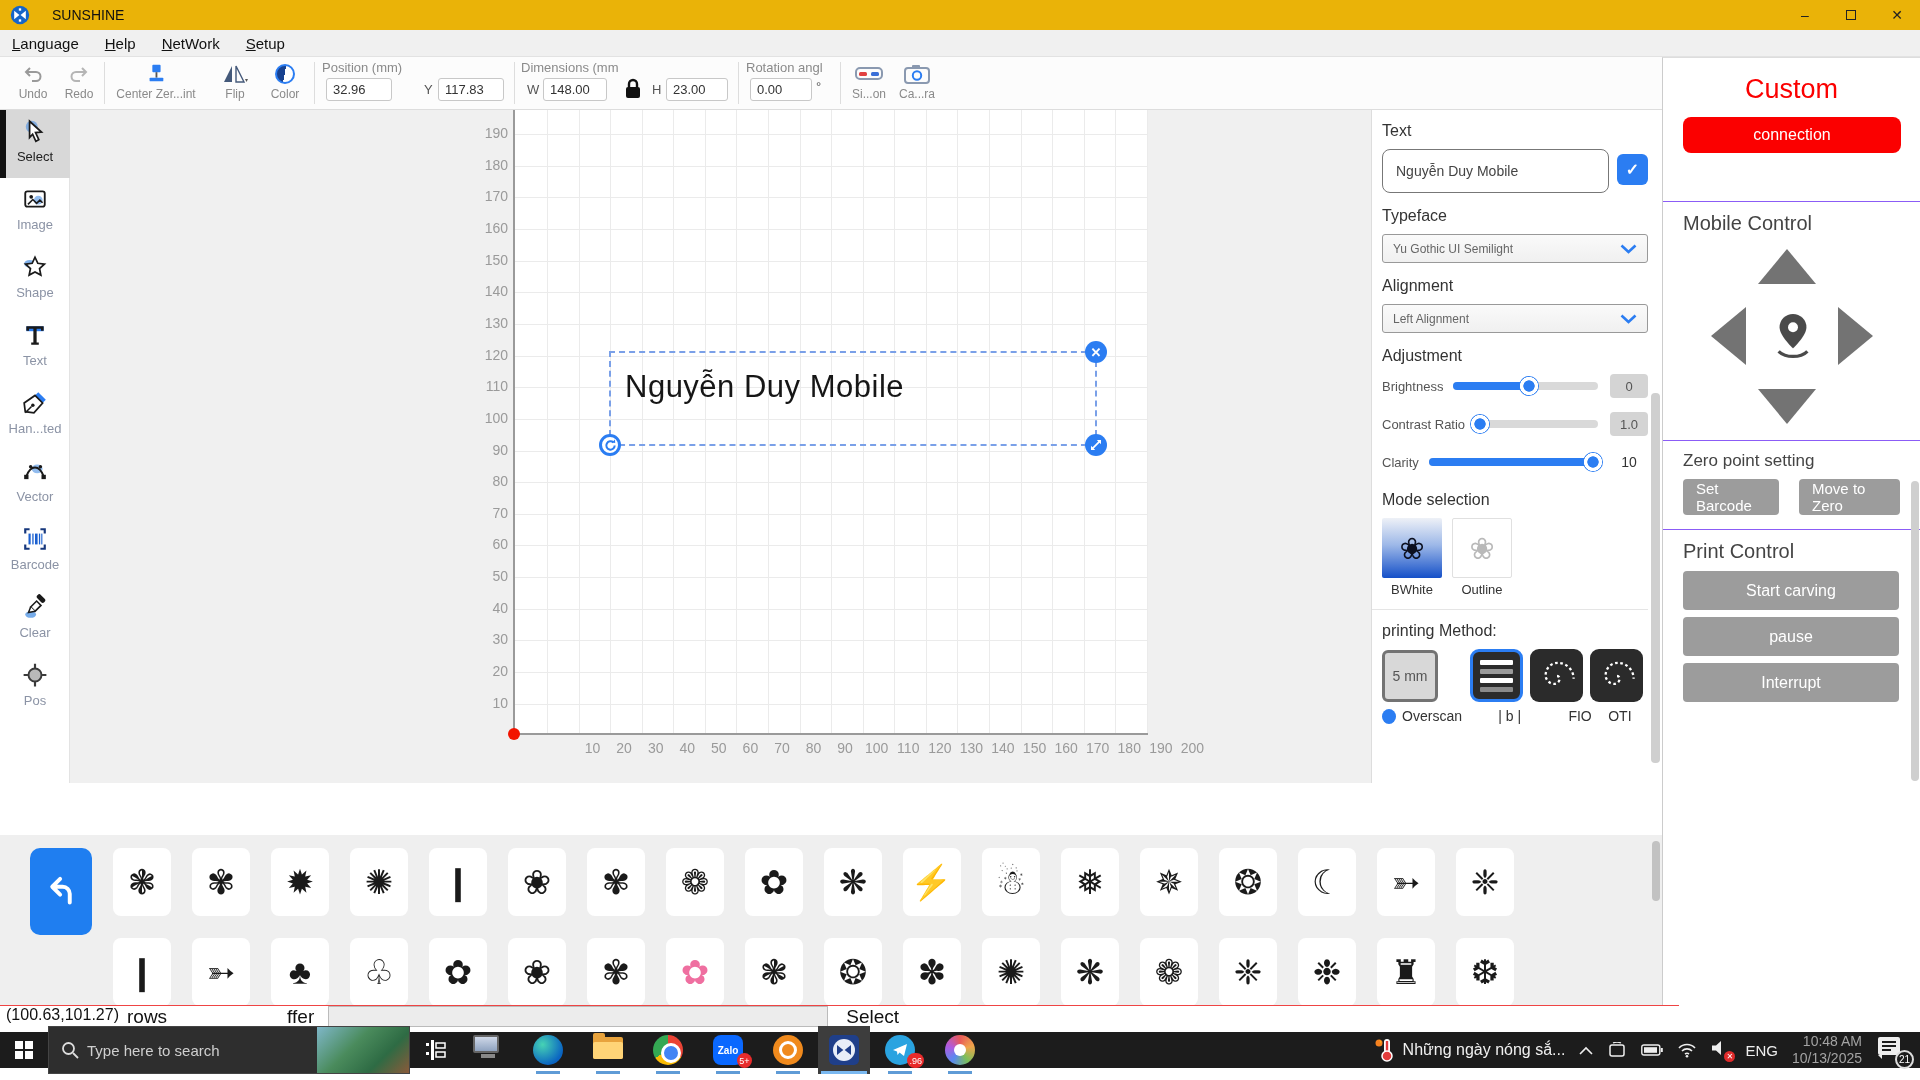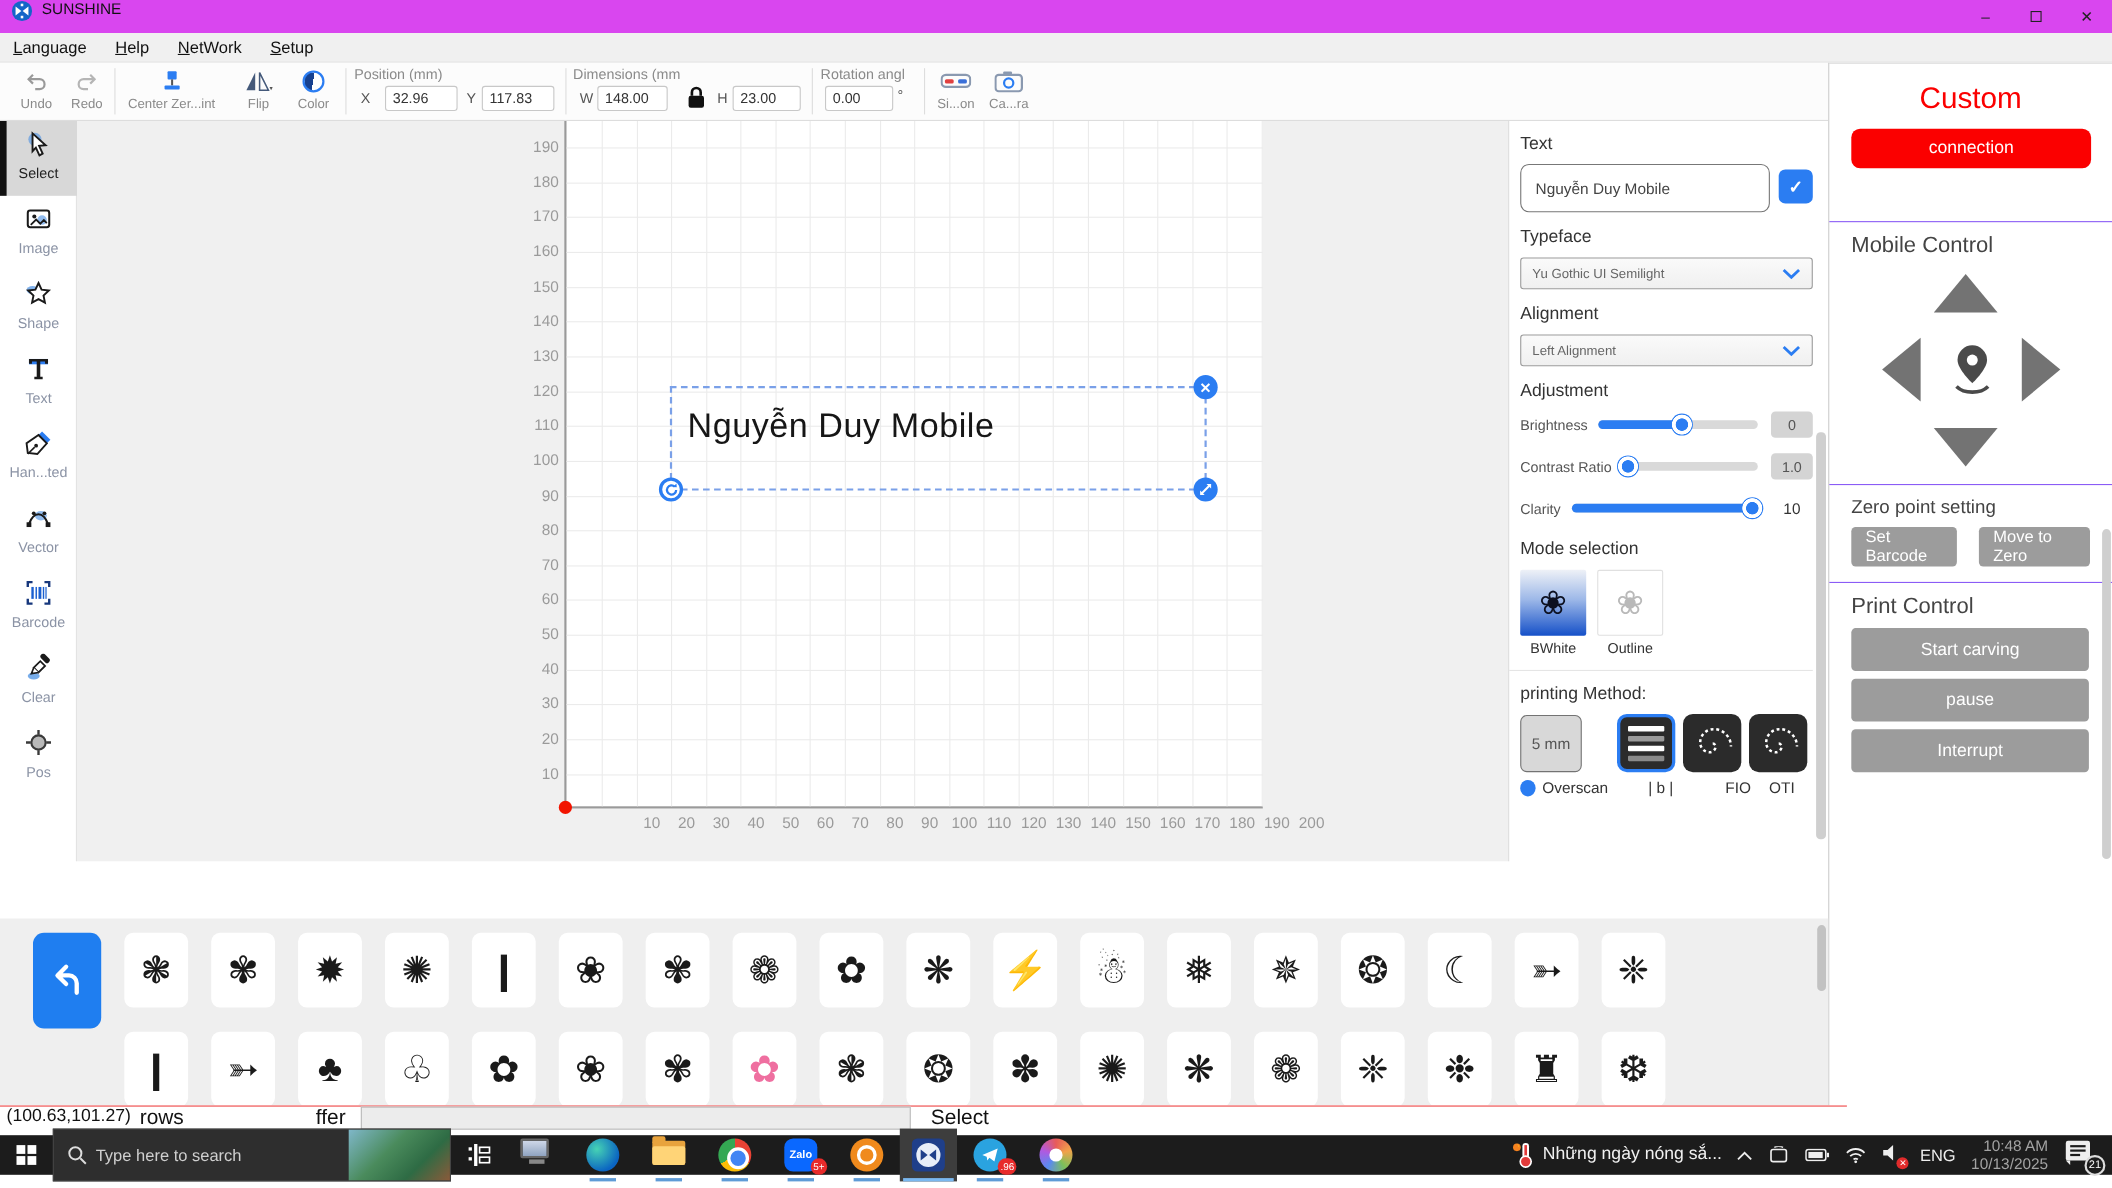--- a/index.html
+++ b/index.html
@@ -1,20 +1,20 @@
 <!DOCTYPE html>
 <html><head>
 <meta charset="utf-8">
 <style>
   * { margin:0; padding:0; box-sizing:border-box; }
   body { font-family:"Liberation Sans", sans-serif; }
   #app { position:relative; width:1920px; height:1080px; background:#fff; overflow:hidden; font-family:"Liberation Sans",sans-serif; }
 
   
-  #titlebar { position:absolute; left:0; top:0; width:1920px; height:30px; background:#d946ef; display:flex; align-items:flex-start; }
+  #titlebar { position:absolute; left:0; top:0; width:1920px; height:30px; background:#eab308; display:flex; align-items:center;gap:14px; }
   #titlebar .logo { margin-left:10px; width:20px; height:20px; }
   #titlebar .title { margin-left:8px; font-size:14px; color:#111; }
   .wincontrols { position:absolute; right:0; top:0; height:30px; display:flex; }
   .winbtn { width:46px; height:30px; display:flex; align-items:center; justify-content:center; font-size:14px; color:#222; }
   .winbtn .maxbox { width:10px; height:10px; border:1.2px solid #222; }
 
   
   #menubar { position:absolute; left:0; top:30px; width:1920px; height:27px; background:#f0f0f0; border-bottom:1px solid #e2e2e2; display:flex; align-items:center; gap:26px; padding-left:12px; }
   .menu-item { font-size:15px; color:#111; }
   .menu-item:first-letter { text-decoration:underline; }
@@ -69,21 +69,21 @@
   .adj-val { width:38px; height:24px; background:#d4d4d4; border-radius:4px; font-size:13px; color:#555; display:flex; align-items:center; justify-content:center; }
   .adj-val.plain { background:none; color:#333; font-size:14px; }
   .mode-row { display:flex; gap:10px; margin-top:4px; }
   .mode-thumb { width:60px; height:60px; border-radius:2px; display:flex; align-items:center; justify-content:center; font-size:30px; }
   .mode-thumb.bwhite { background:linear-gradient(180deg,#eef1f7 0%, #9db8e8 45%, #1550c8 100%); color:#0c1020; }
   .mode-thumb.outline { background:#fff; border:1px solid #e0e0e0; color:#b9b9b9; }
   .mode-caps { display:flex; gap:10px; }
   .mode-cap { width:60px; text-align:center; font-size:13px; color:#333; margin-top:4px; }
   .tp-div { height:1px; background:#e5e5e5; margin:12px 0 12px -10px; }
   .pm-row { display:flex; align-items:flex-end; margin-top:6px; }
-  #pm-overscan-btn { width:56px; height:52px; background:#d8d8d8; border:1px solid #737373; border-radius:6px; font-size:14px; color:#555; display:flex; align-items:center; justify-content:center; }
+  #pm-overscan-btn { width:56px; height:52px; background:#d8d8d8; border:3px solid #737373; border-radius:6px; font-size:14px; color:#555; display:flex; align-items:center; justify-content:center; }
   .pm-icon { width:53px; height:53px; background:#2b2b2b; border-radius:9px; margin-left:7px; display:flex; flex-direction:column; align-items:center; justify-content:center; gap:4px; }
   .pm-icon.sel { border:3px solid #2b7df2; margin-left:32px; }
   .pm-icon .bar { width:33px; height:5px; border-radius:1px; }
   .pm-caps { display:flex; margin-top:6px; font-size:14px; color:#333; align-items:center; }
   .radio-dot { width:15px; height:15px; border-radius:50%; background:#2b7df2; margin-right:6px; }
   #tp-scroll { position:absolute; right:2px; top:283px; width:9px; height:370px; background:#cfcfcf; border-radius:4px; }
 
   
   #devpanel { position:absolute; left:1662px; top:57px; width:258px; height:948px; background:#fff; border-left:1px solid #ccc; border-top:1px solid #ddd; }
   .dp-sec { border-bottom:1px solid #8b5cf6; padding:10px 20px 14px 20px; }
@@ -240,21 +240,21 @@
     <div class="tool" style="left:260px">
       <div class="ticon">
           <span style="width:20px;height:20px;border-radius:50%;border:2px solid #2b7df2;background:linear-gradient(100deg,#17418f 48%,#fff 48%);display:inline-block"></span>
         </div>
       <div class="tlabel">Color</div>
     </div>
     <div class="tsep" style="left:314px"></div>
 
     <span class="tgroup-label" style="left:322px">Position (mm)</span>
     <span class="tfield-label" style="left:328px">X</span>
-    <input class="tfield" style="left: 350px; width: 66px;" value="32.96">
+    <input class="tfield" style="left: 326px; width: 66px;" value="32.96">
     <span class="tfield-label" style="left:424px">Y</span>
     <input class="tfield" style="left: 438px; width: 66px;" value="117.83">
     <div class="tsep" style="left:514px"></div>
 
     <span class="tgroup-label" style="left:521px">Dimensions (mm</span>
     <span class="tfield-label" style="left:527px">W</span>
     <input class="tfield" style="left: 543px; width: 64px;" value="148.00">
     <svg style="position:absolute;left:624px;top:20px" width="18" height="24" viewBox="0 0 18 24">
         <rect x="2" y="10" width="14" height="11" rx="2" fill="#111"></rect>
         <path d="M5 10 V7 a4 4 0 0 1 8 0 v3" fill="none" stroke="#111" stroke-width="2.4"></path>

